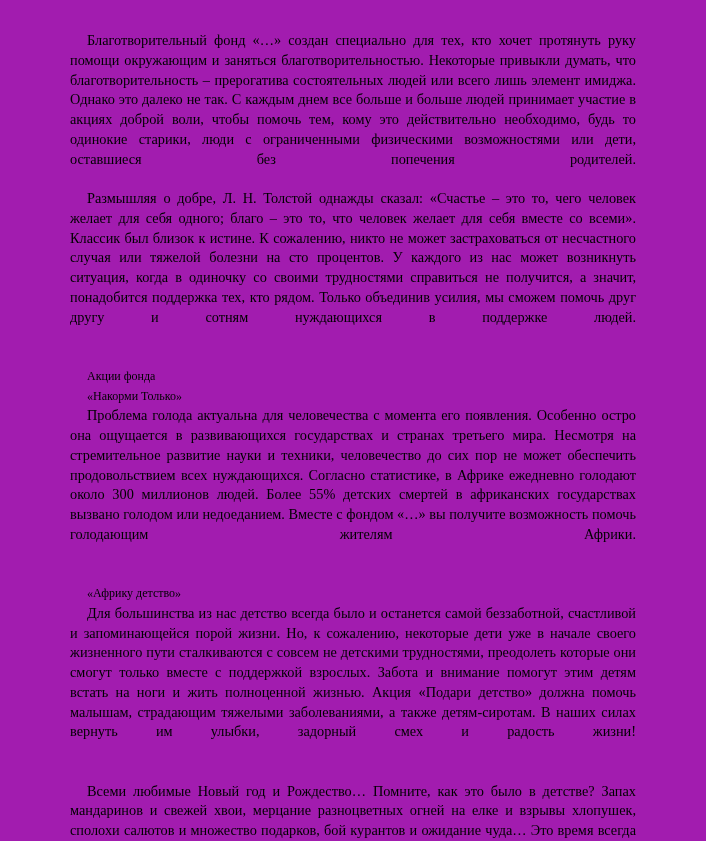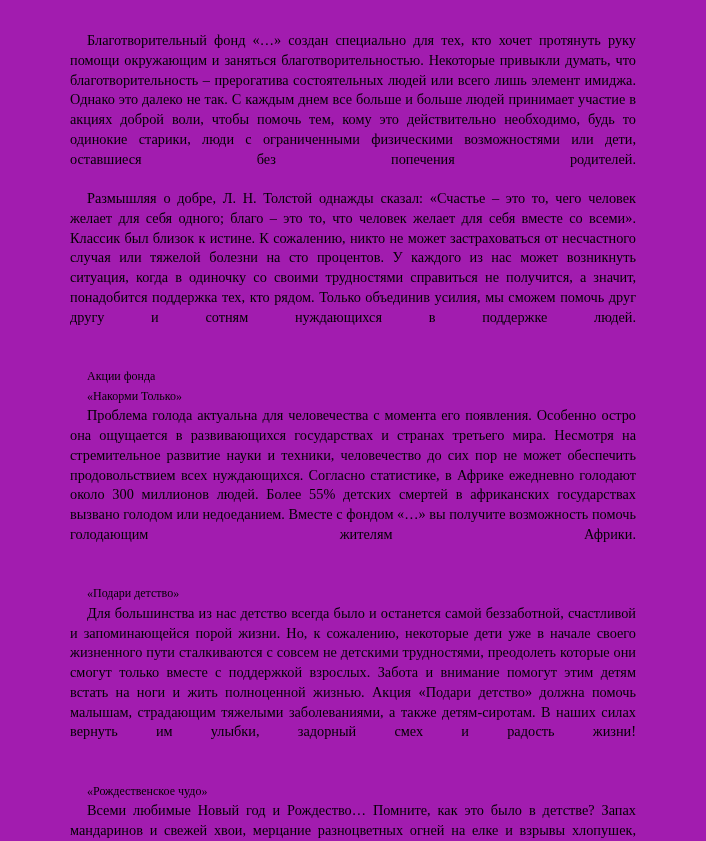--- a/index.html
+++ b/index.html
@@ -64,19 +64,18 @@
 
 <div class="page">
   <div class="doc-body" id="doc-body">
       <p class="para">Благотворительный фонд «…» создан специально для тех, кто хочет протянуть руку помощи окружающим и заняться благотворительностью. Некоторые привыкли думать, что благотворительность – прерогатива состоятельных людей или всего лишь элемент имиджа. Однако это далеко не так. С каждым днем все больше и больше людей принимает участие в акциях доброй воли, чтобы помочь тем, кому это действительно необходимо, будь то одинокие старики, люди с ограниченными физическими возможностями или дети, оставшиеся без попечения родителей.</p>
       <p class="para">Размышляя о добре, Л. Н. Толстой однажды сказал: «Счастье – это то, чего человек желает для себя одного; благо – это то, что человек желает для себя вместе со всеми». Классик был близок к истине. К сожалению, никто не может застраховаться от несчастного случая или тяжелой болезни на сто процентов. У каждого из нас может возникнуть ситуация, когда в одиночку со своими трудностями справиться не получится, а значит, понадобится поддержка тех, кто рядом. Только объединив усилия, мы сможем помочь друг другу и сотням нуждающихся в поддержке людей.</p>
       <div class="gap"></div>
       <div class="heading">Акции фонда</div>
       <div class="heading">«Накорми Только»</div>
       <p class="para">Проблема голода актуальна для человечества с момента его появления. Особенно остро она ощущается в развивающихся государствах и странах третьего мира. Несмотря на стремительное развитие науки и техники, человечество до сих пор не может обеспечить продовольствием всех нуждающихся. Согласно статистике, в Африке ежедневно голодают около 300 миллионов людей. Более 55% детских смертей в африканских государствах вызвано голодом или недоеданием. Вместе с фондом «…» вы получите возможность помочь голодающим жителям Африки.</p>
       <div class="gap"></div>
-      <div class="heading">«Подари детство»</div>
+      <div class="heading">«Африку детство»</div>
       <p class="para">Для большинства из нас детство всегда было и останется самой беззаботной, счастливой и запоминающейся порой жизни. Но, к сожалению, некоторые дети уже в начале своего жизненного пути сталкиваются с совсем не детскими трудностями, преодолеть которые они смогут только вместе с поддержкой взрослых. Забота и внимание помогут этим детям встать на ноги и жить полноценной жизнью. Акция «Подари детство» должна помочь малышам, страдающим тяжелыми заболеваниями, а также детям-сиротам. В наших силах вернуть им улыбки, задорный смех и радость жизни!</p>
       <div class="gap"></div>
-      <div class="heading">«Рождественское чудо»</div>
       <p class="para">Всеми любимые Новый год и Рождество… Помните, как это было в детстве? Запах мандаринов и свежей хвои, мерцание разноцветных огней на елке и взрывы хлопушек, сполохи салютов и множество подарков, бой курантов и ожидание чуда… Это время всегда казалось особенным, волшебным временем исполнения самых сокровенных желаний. Но, увы, есть дети, которые лишены этого праздника. Они, как и все ребятишки, тоже ждут подарков и верят в чудеса. Принимая участие в нашей акции, вы можете подарить им сказку и сделать Рождественский сюрприз!</p>
     </div>
 </div>
 
 </body></html>

